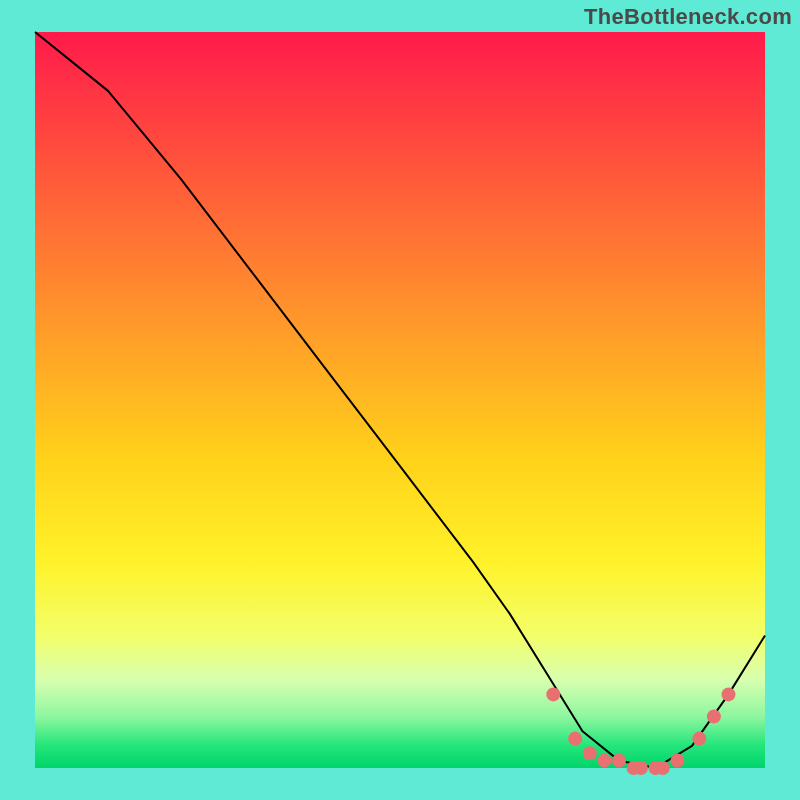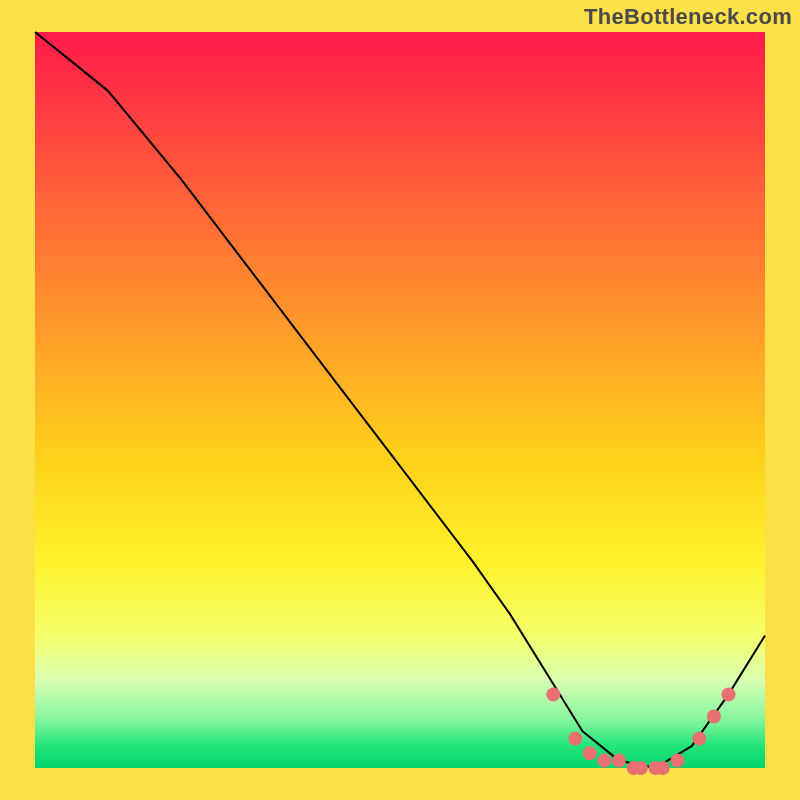--- a/index.html
+++ b/index.html
@@ -8,21 +8,21 @@
     width: 800px;
     height: 800px;
     background: #000;
     font-family: Arial, Helvetica, sans-serif;
     overflow: hidden;
   }
   .frame {
     position: relative;
     width: 800px;
     height: 800px;
-    background: #fde047;
+    background: #5eead4;
   }
   .watermark {
     position: absolute;
     top: 4px;
     right: 8px;
     color: #4a4a4a;
     font-size: 22px;
     font-weight: 600;
     letter-spacing: 0.3px;
     user-select: none;

